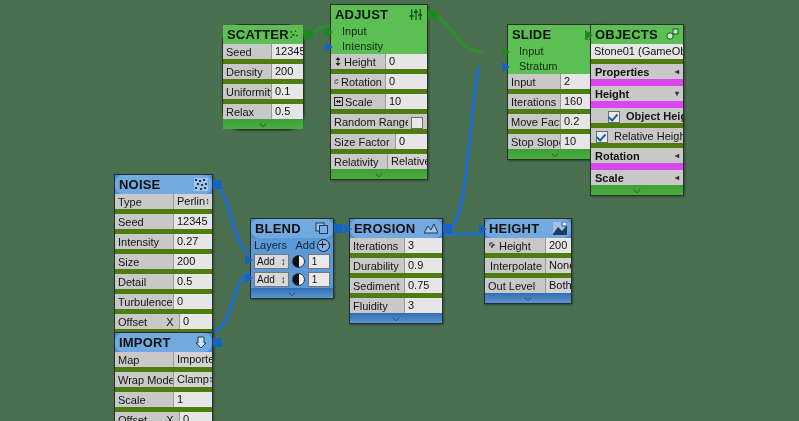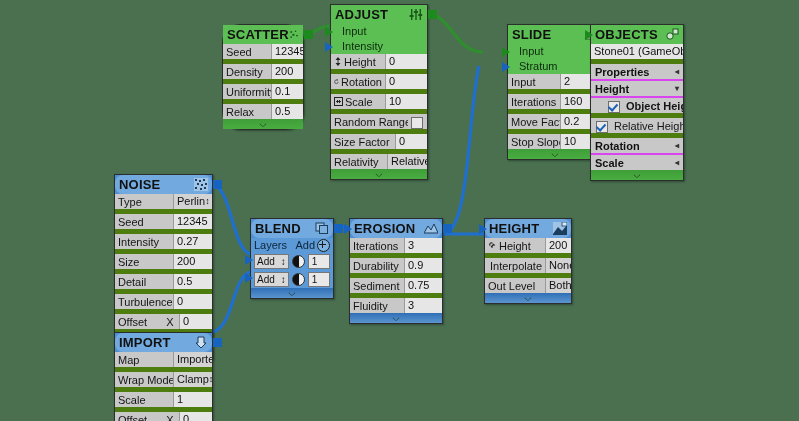--- a/index.html
+++ b/index.html
@@ -80,21 +80,21 @@
     background:#e9e9e9;border:1px solid #6d6d6d;
     position:relative;flex:0 0 auto;
   }
   .chk.on::after{
     content:"";position:absolute;left:1px;top:0px;
     width:4px;height:7px;border:solid #1b62b5;
     border-width:0 2px 2px 0;transform:rotate(42deg);
   }
   .sec{
     display:flex;align-items:center;justify-content:space-between;
-    height:15px;background:#c8c8c8;border-bottom:2px solid #d946ef;
+    height:15px;background:#c8c8c8;border-bottom:7px solid #d946ef;
     padding:0 4px 0 4px;color:#111;font-weight:bold;font-size:11px;
   }
   .sec .ar{font-size:8px;color:#333;}
 
   .foot{
     height:10px;position:relative;
   }
   .node.green .foot{background:linear-gradient(#3f9e38,#49ad40);}
   .node.blue  .foot{background:linear-gradient(#2f6fb5,#5b95cf);}
   .foot .cv{

